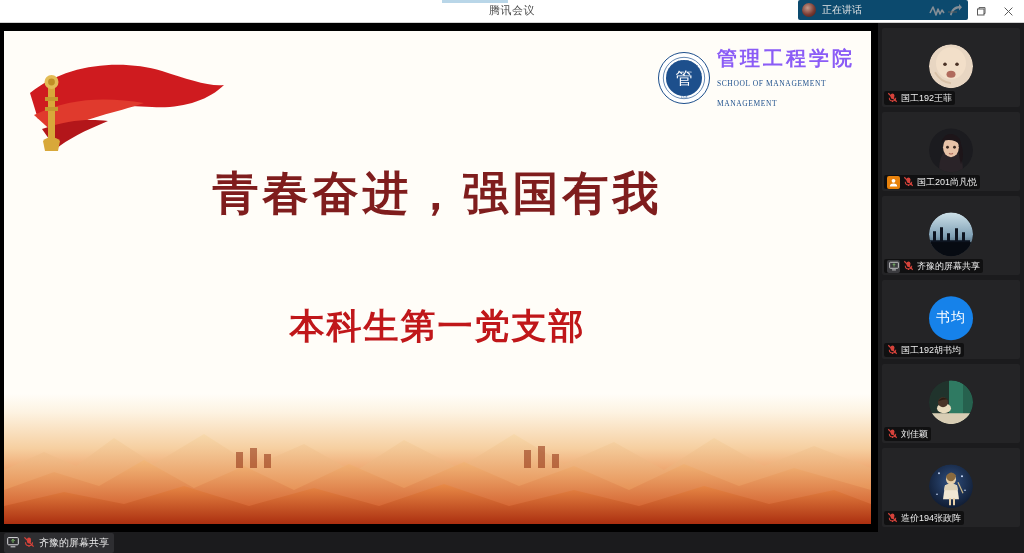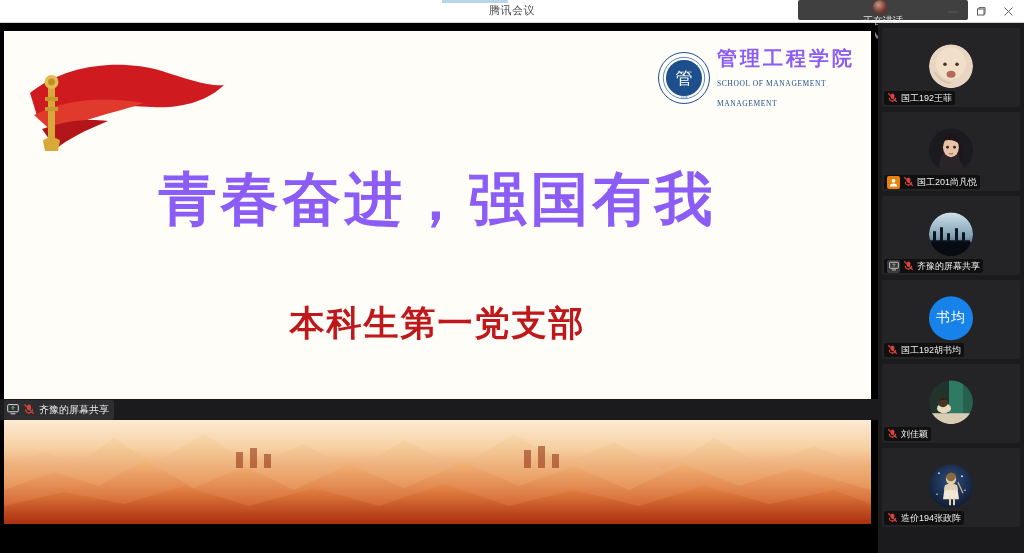--- a/index.html
+++ b/index.html
@@ -10,21 +10,21 @@
   body {
     width: 1024px;
     height: 553px;
     overflow: hidden;
     font-family: "Liberation Sans", "DejaVu Sans", sans-serif;
     -webkit-font-smoothing: antialiased;
   }
   #app {
     position: relative;
     width: 1024px;
-    height: 420px;
+    height: 553px;
     background: #000;
   }
 
   
   .titlebar {
     position: absolute;
     left: 0; top: 0;
     width: 1024px;
     height: 22px;
     background: #ffffff;
@@ -61,27 +61,26 @@
     font-size: 12px;
     line-height: 1;
   }
   .win-btn svg { display:block; }
 
   
   .speaker-pill {
     position: absolute;
     left: 798px; top: 0px;
     width: 170px; height: 20px;
-    background: #404040;
+    background: #0c4a6e;
     border-radius: 2px;
     display: flex;
     align-items: center;
     padding: 0 4px;
     box-sizing: border-box;
-    flex-direction: column;
   }
   .speaker-avatar {
     width: 14px; height: 14px;
     border-radius: 50%;
     background: radial-gradient(circle at 40% 35%, #c49a8a 0%, #7a3b33 55%, #3a1a18 100%);
     flex: 0 0 auto;
     margin-right: 6px;
   }
   .speaker-label {
     color: #e6e6e6;
@@ -176,32 +175,32 @@
     line-height: 1.35;
     margin-top: 10px;
   }
 
   .slide-title {
     position: absolute;
     left: 0; top: 140px;
     width: 867px;
     text-align: center;
     font-family: "Liberation Serif", "DejaVu Serif", serif;
-    font-size: 58px;
+    font-size: 46px;
     font-weight: bold;
-    color: #8b5cf6;
+    color: #7f1d1d;
     letter-spacing: 4px;
     line-height: 1;
   }
   .slide-sub {
     position: absolute;
     left: 0; top: 272px;
     width: 867px;
     text-align: center;
-    font-family: Liberation Mono, monospace;
+    font-family: Liberation Sans, sans-serif;
     font-size: 35px;
     font-weight: bold;
     color: #c0171a;
     letter-spacing: 2px;
     line-height: 1.32;
   }
   .slide-sub div { display:block; }
 
   
   .mountains {

